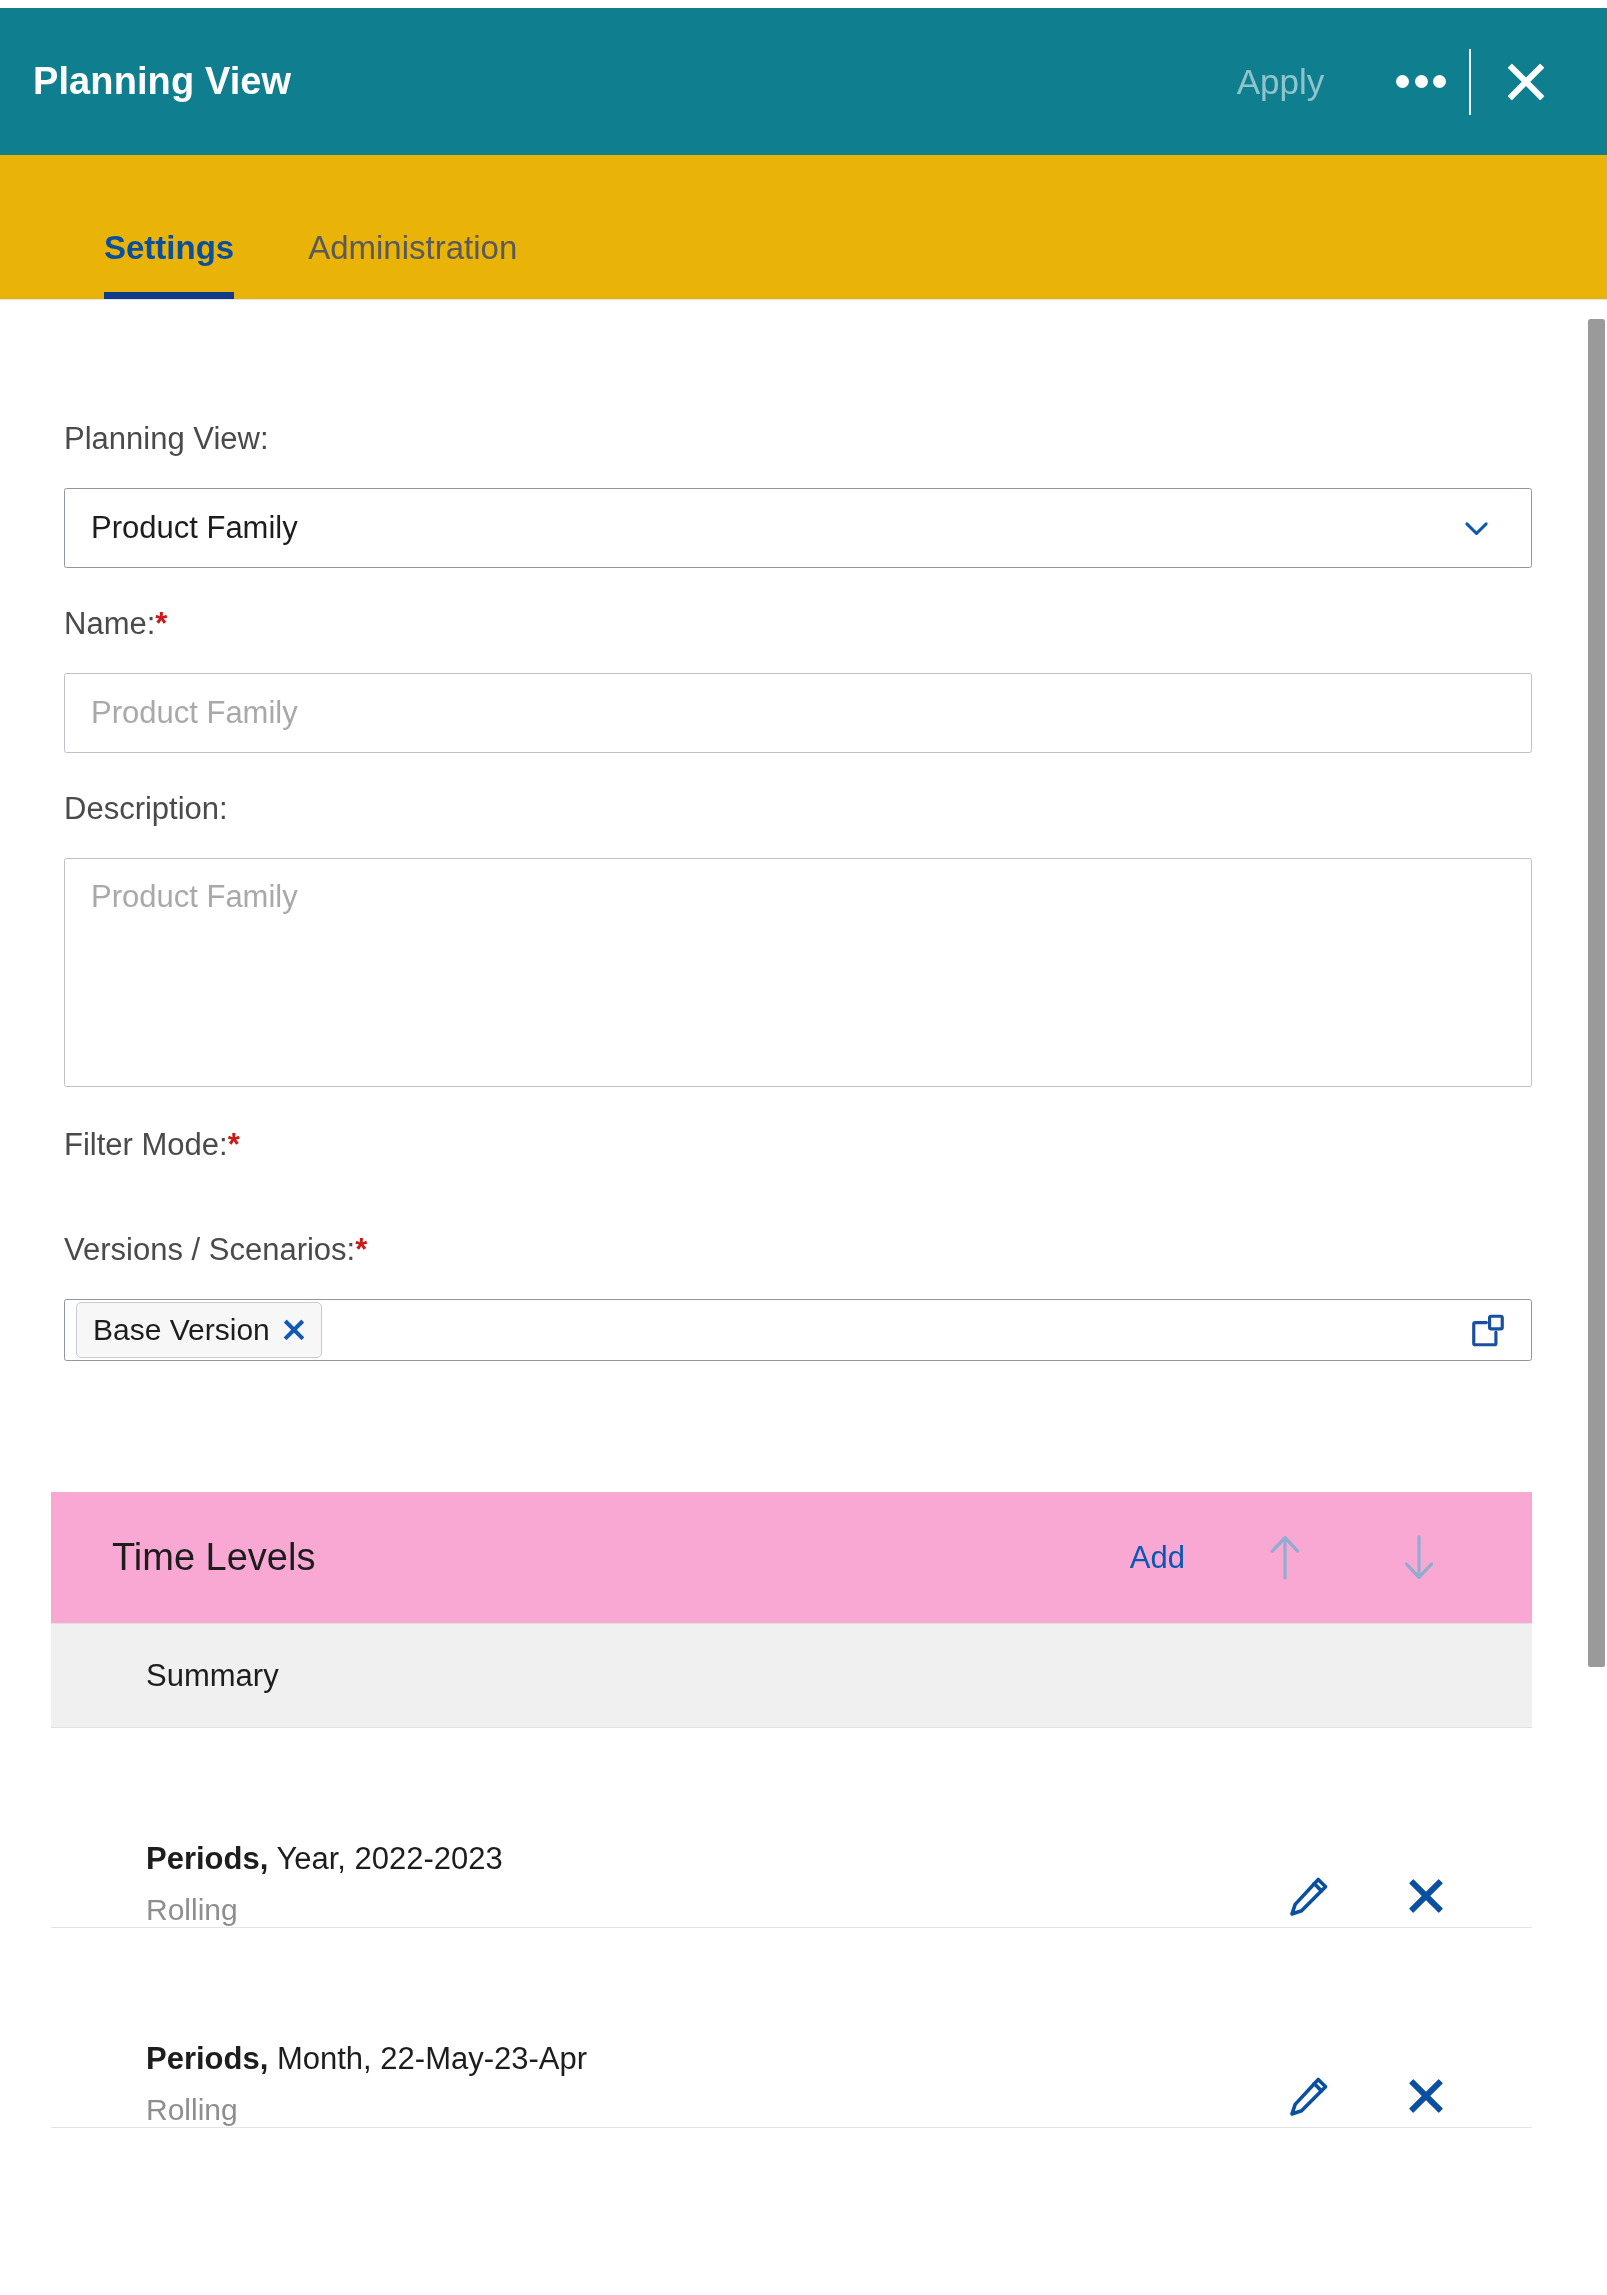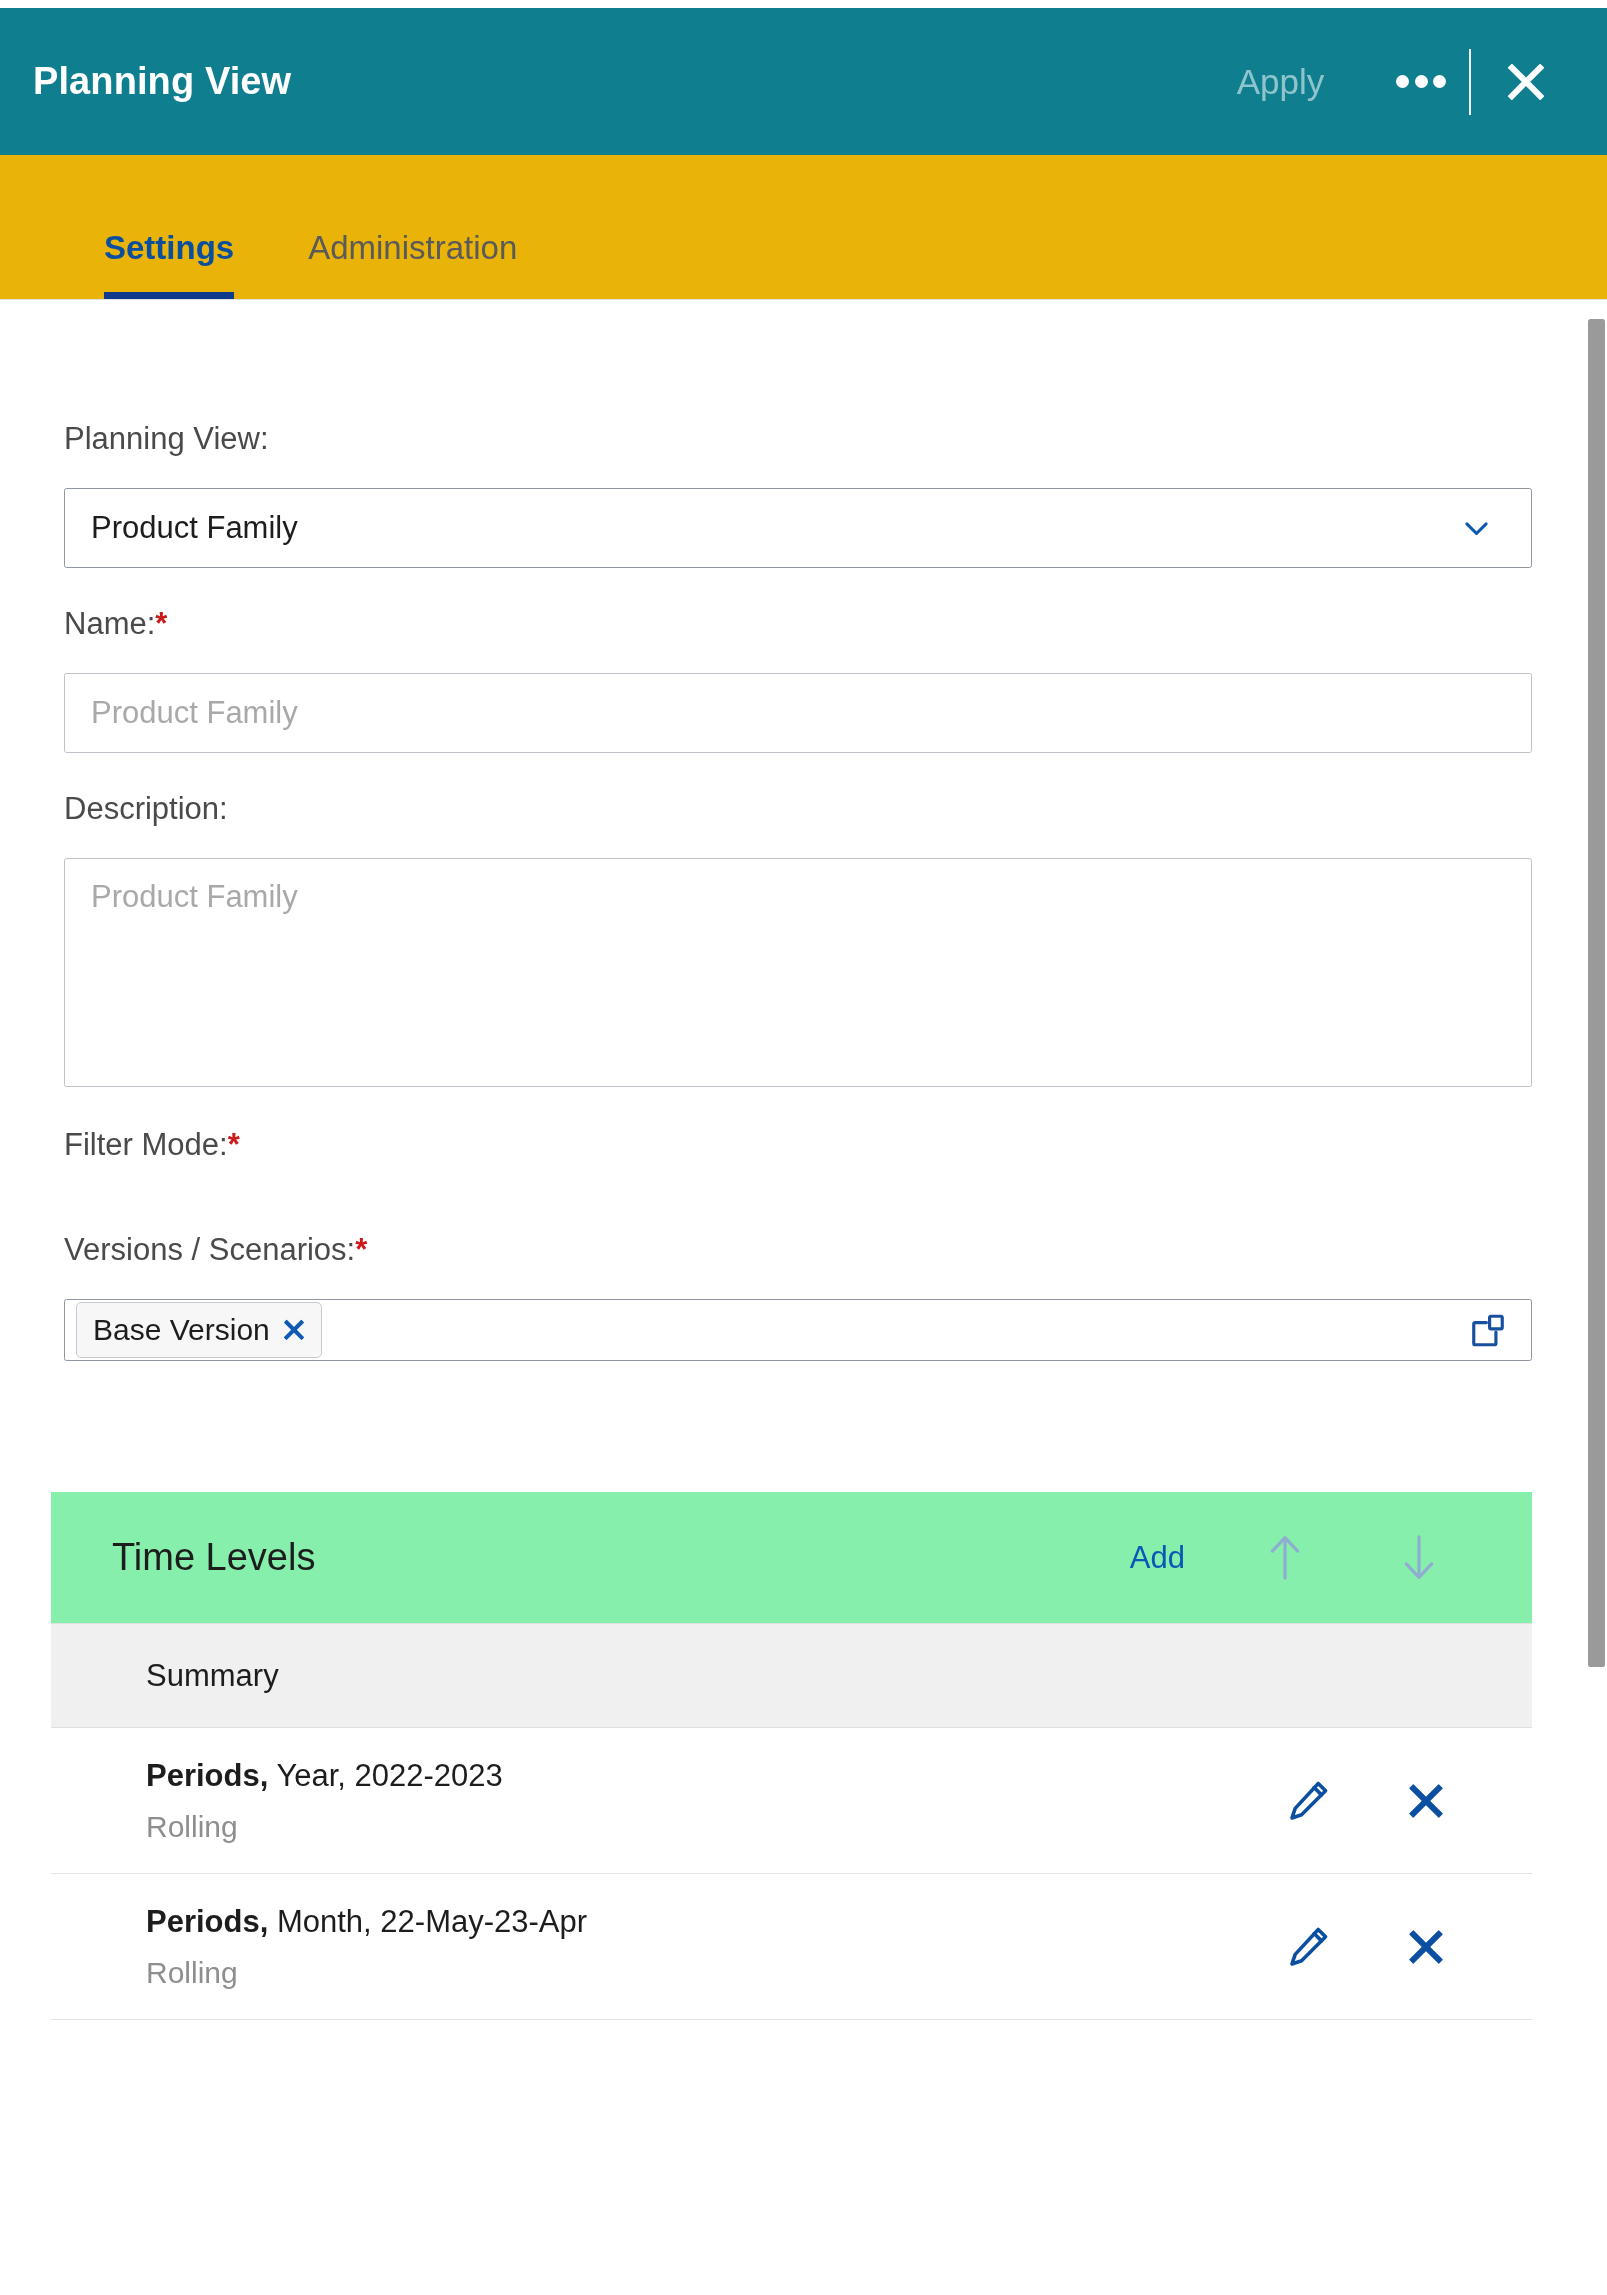--- a/index.html
+++ b/index.html
@@ -293,21 +293,21 @@
   }
   .valuehelp svg { display:block; width: 38px; height: 38px; }
 
   
   .panel {
     margin: 0 75px 0 51px;
     background: #ffffff;
   }
   .panel-header {
     height: 132px;
-    background: #86efac;
+    background: #f9a8d4;
     display: flex;
     align-items: center;
     padding: 0 79px 0 61px;
     border-bottom: 1.9px solid #e0e0e0;
   }
   .panel-title {
     font-size: 38px;
     color: #1d1d1d;
     white-space: nowrap;
   }
@@ -338,24 +338,24 @@
     align-items: center;
     padding-left: 95px;
     border-bottom: 1.9px solid #e0e0e0;
   }
   .panel-subheader-text {
     font-size: 31px;
     color: #1d1d1d;
   }
 
   .row {
-    height: 146px;
-    background: #ffffff;
-    display: flex;
-    align-items: center;
+    height: 200px;
+    background: #ffffff;
+    display: flex;
+    align-items: flex-end;
     padding: 0 75px 0 95px;
     border-bottom: 1.9px solid #e4e4e4;
   }
   .row-main { flex: 1 1 auto; min-width: 0; }
   .row-title {
     font-size: 31px;
     color: #1d1d1d;
     white-space: nowrap;
     margin-bottom: 16px;
   }

